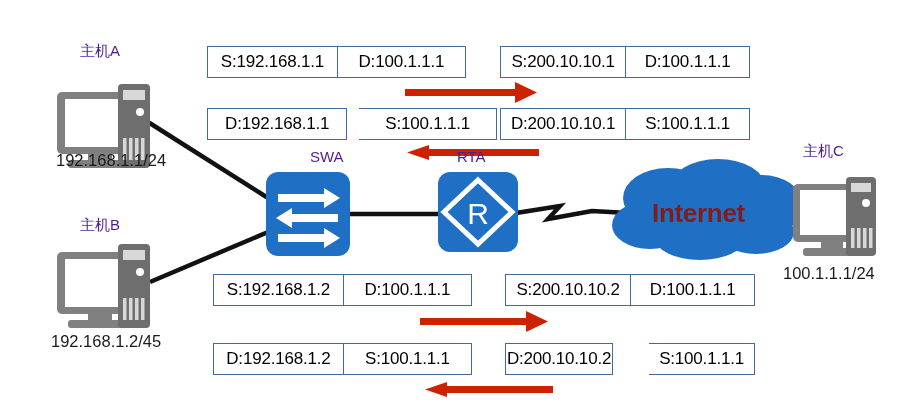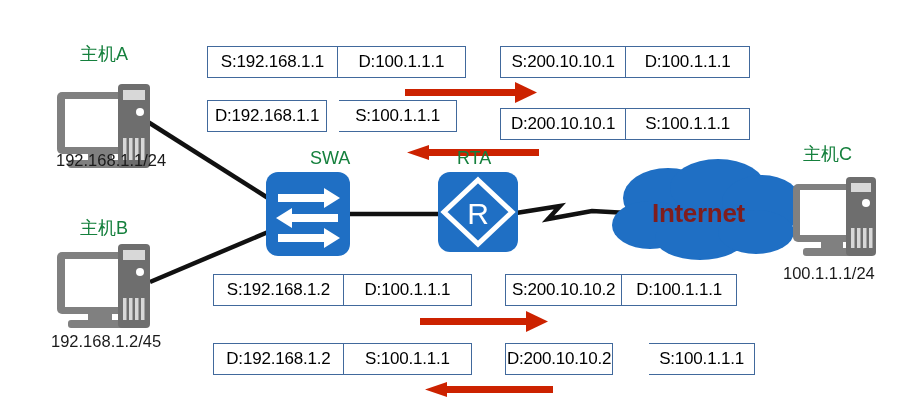--- a/index.html
+++ b/index.html
@@ -11,21 +11,21 @@
 
   
   .pkt{position:absolute;display:flex;height:32px;box-sizing:border-box;}
   .pkt .cell{border:1.5px solid #41699c;box-sizing:border-box;background:#ffffff;
              display:flex;align-items:center;justify-content:center;
              font-size:17px;color:#000000;letter-spacing:-0.2px;white-space:nowrap;}
   .pkt .cell.src{width:50.5%;}
   .pkt .cell.dst{width:49.5%;border-left:none;}
 
   
-  .devlabel{position:absolute;font-size:18px;color:#15803d;white-space:nowrap;}
+  .devlabel{position:absolute;font-size:15px;color:#4c1d95;white-space:nowrap;}
   .iplabel{position:absolute;font-size:16.5px;color:#1a1a1a;white-space:nowrap;}
   .cloudtext{position:absolute;color:#7f1d1d;font-size:26px;font-weight:bold;
              letter-spacing:-0.3px;white-space:nowrap;}
 </style>
 </head>
 <body>
 
 <div class="stage">
 
   <svg class="links" viewBox="0 0 901 407">
@@ -147,36 +147,36 @@
   <div class="pkt" style="left:207px;top:46px;width:259px;">
     <div class="cell src">S:192.168.1.1</div>
     <div class="cell dst">D:100.1.1.1</div>
   </div>
 
   <div class="pkt" style="left:500px;top:46px;width:250px;">
     <div class="cell src">S:200.10.10.1</div>
     <div class="cell dst">D:100.1.1.1</div>
   </div>
 
-  <div class="pkt" style="left:207px;top:100px;width:250px;gap:12px;">
+  <div class="pkt" style="left:207px;top:108px;width:290px;gap:12px;">
     <div class="cell src">D:192.168.1.1</div>
     <div class="cell dst">S:100.1.1.1</div>
   </div>
 
   <div class="pkt" style="left:500px;top:108px;width:250px;border-radius:14px;">
     <div class="cell src">D:200.10.10.1</div>
     <div class="cell dst">S:100.1.1.1</div>
   </div>
 
   <div class="pkt" style="left:213px;top:274px;width:259px;">
     <div class="cell src">S:192.168.1.2</div>
     <div class="cell dst">D:100.1.1.1</div>
   </div>
 
-  <div class="pkt" style="left:505px;top:274px;width:232px;border-radius:12px;">
+  <div class="pkt" style="left:505px;top:274px;width:250px;border-radius:12px;">
     <div class="cell src">S:200.10.10.2</div>
     <div class="cell dst">D:100.1.1.1</div>
   </div>
 
   <div class="pkt" style="left:213px;top:343px;width:259px;">
     <div class="cell src">D:192.168.1.2</div>
     <div class="cell dst">S:100.1.1.1</div>
   </div>
 
   <div class="pkt" style="left:505px;top:343px;width:250px;gap:36px;">

